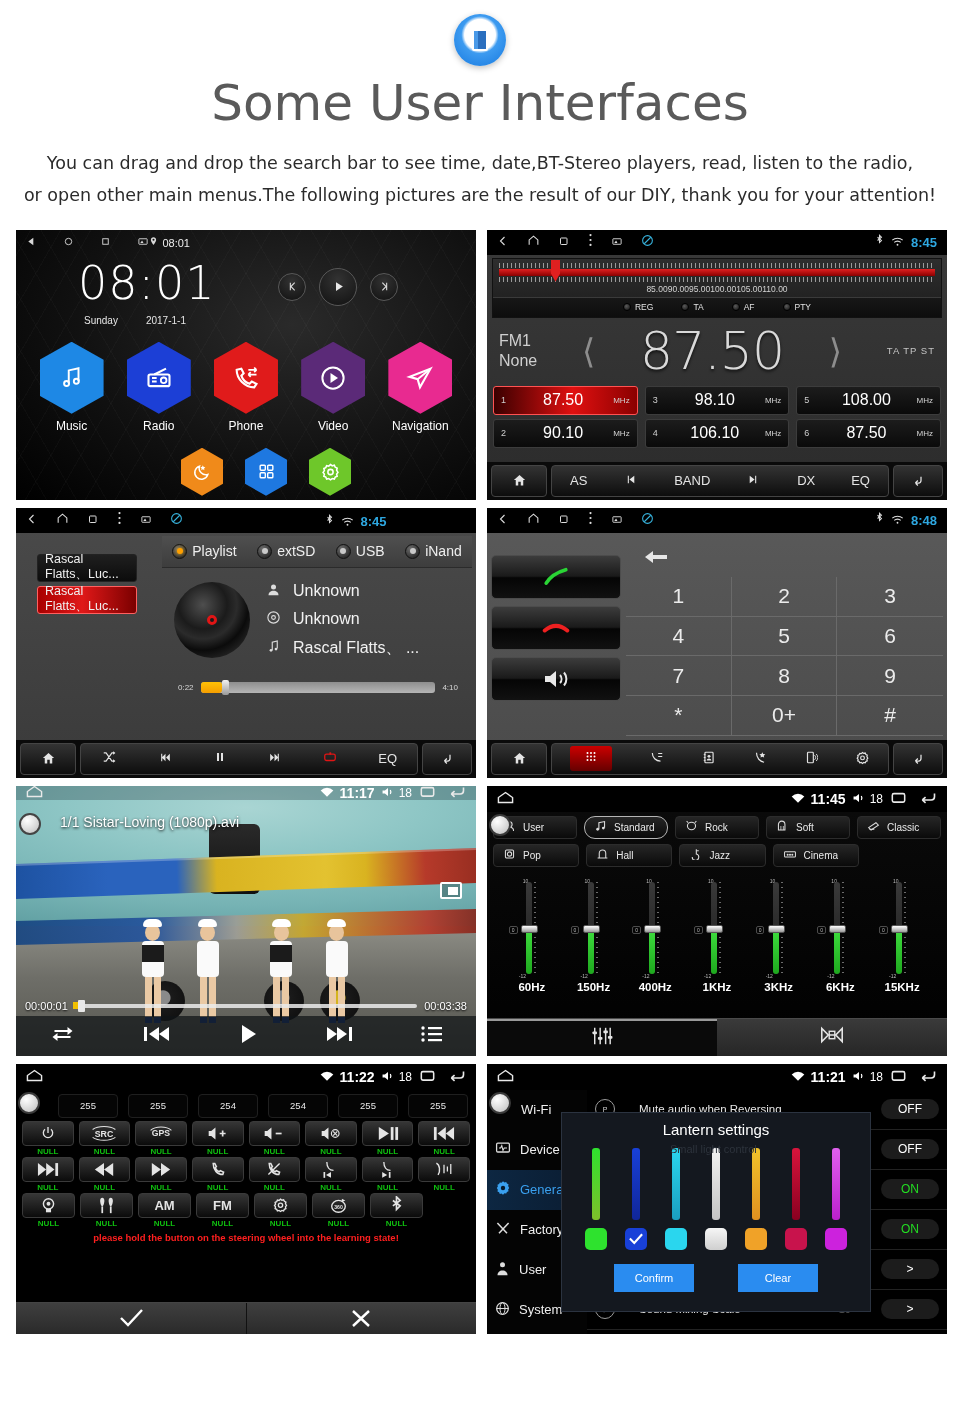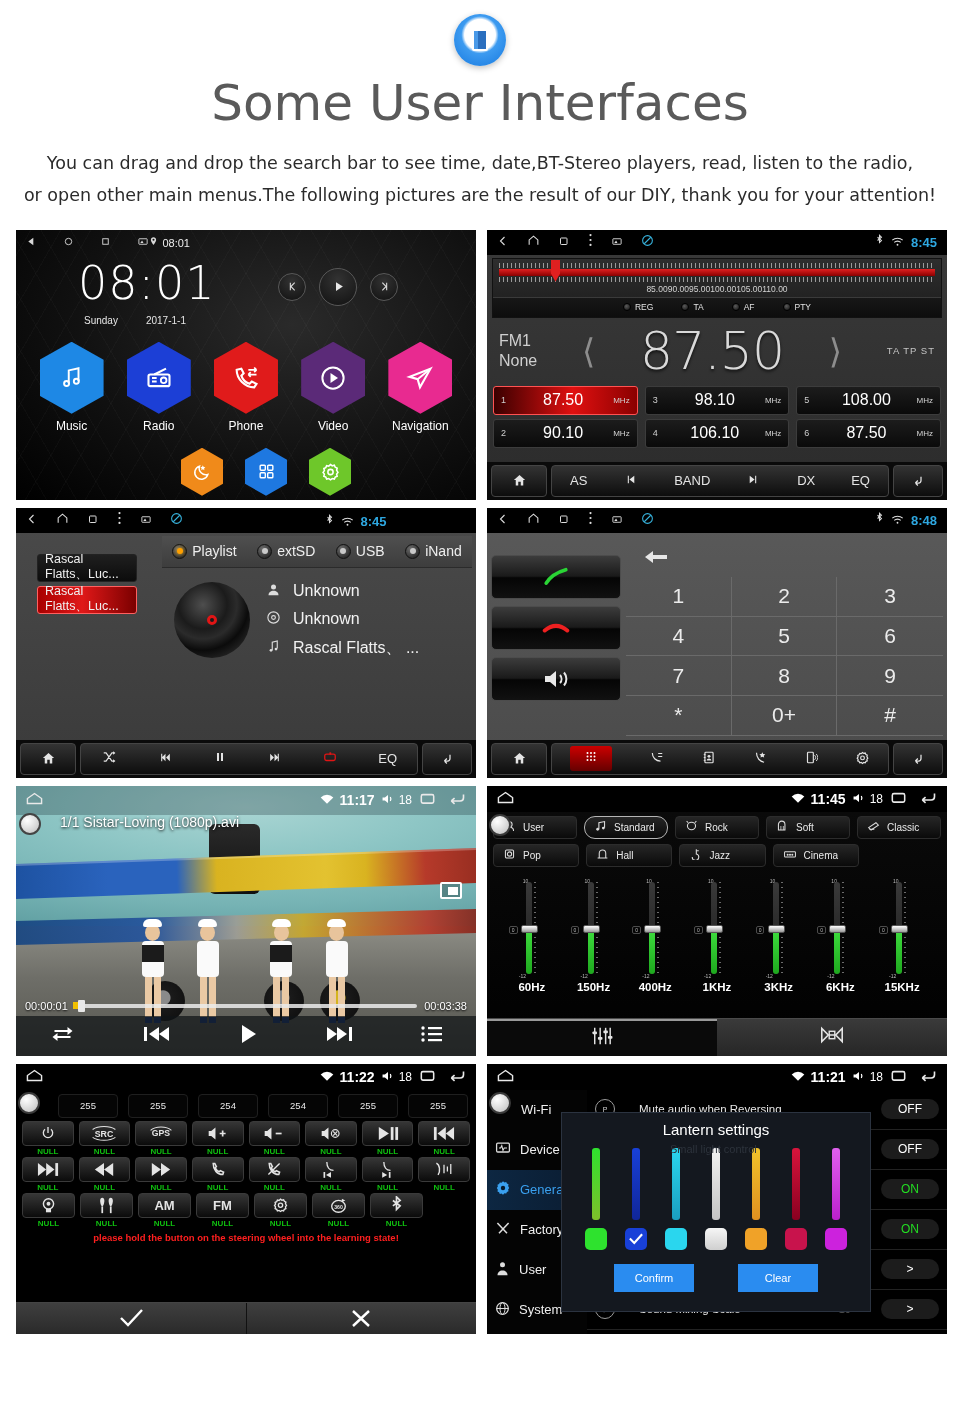--- a/index.html
+++ b/index.html
@@ -169,21 +169,21 @@
     background: radial-gradient(circle at 45% 42%, #8a8a8a 0 7px, #1a1a1a 8px, #0c0c0c 100%); bottom: 13%; }
   .video .wheel.w1 { left: 28%; } .video .wheel.w2 { left: 54%; } .video .wheel.w3 { left: 66%; background: radial-gradient(circle at 45% 42%, #d4b41e 0 7px, #1a1a1a 8px, #0c0c0c 100%);}
   .video .fig { position: absolute; bottom: 12%; width: 34px; }
   .video .fig .head { width: 15px; height: 17px; border-radius: 50%; background: #e8c49c; margin: 0 auto; position: relative;}
   .video .fig .hair { position: absolute; left: -4px; right: -4px; top: -3px; height: 22px; border-radius: 10px 10px 6px 6px; background: #9c5a2a; z-index: -1;}
   .video .fig .cap { width: 19px; height: 8px; border-radius: 9px 9px 3px 3px; background: #fff; margin: 0 auto -3px auto; position: relative; z-index: 2;}
   .video .fig .torso { width: 22px; height: 36px; margin: 0 auto; background: #fafafa; border-radius: 4px; }
   .video .fig .torso.dark { background: linear-gradient(180deg,#fafafa 0 10%, #1b1b1b 10% 58%, #fafafa 58% 100%); }
   .video .fig .legs { width: 16px; height: 40px; margin: 0 auto; background: linear-gradient(90deg,#eac9a4 46%, transparent 46% 54%, #eac9a4 54%); }
   .video .fig .shoe { width: 16px; height: 6px; margin: 0 auto; background: linear-gradient(90deg,#1c3d8a 45%, transparent 45% 55%, #1c3d8a 55%); }
-  .video .vsb { position: absolute; top: 0; left: 0; right: 0; height: 29px; background: rgba(20,40,45,.28);
+  .video .vsb { position: absolute; top: 0; left: 0; right: 0; height: 14px; background: rgba(20,40,45,.28);
     display: flex; align-items: center; padding: 0 10px; z-index: 6; }
   .video .title { position: absolute; top: 28px; left: 44px; color: #fff; font-size: 14px; text-shadow: 0 1px 3px #000; z-index: 6;}
   .video .orb { position: absolute; left: 3px; top: 27px; width: 22px; height: 22px; border-radius: 50%;
     background: radial-gradient(circle at 35% 30%,#fff,#bdbdbd); border: 2px solid #444; z-index: 7;}
   .video .pip { position: absolute; right: 14px; top: 96px; width: 22px; height: 17px; border: 2px solid #fff; border-radius: 2px; z-index: 6;
     background: rgba(0,0,0,.25); }
   .video .pip i { position: absolute; right: 2px; bottom: 2px; width: 10px; height: 8px; background: #fff; display: block;}
   .video .vprog { position: absolute; left: 0; right: 0; bottom: 44px; display: flex; align-items: center; gap: 7px; padding: 0 9px; z-index: 6;}
   .video .vprog .t { color: #fff; font-size: 11px; text-shadow: 0 1px 2px #000;}
   .video .vprog .track { flex: 1; height: 4px; background: rgba(235,235,235,.85); border-radius: 2px; position: relative;}
@@ -656,20 +656,28 @@
             <div class="row">
                 <span><svg width="15" height="15" viewBox="0 0 24 24">
                     <path fill="none" stroke="#ddd" stroke-width="1.8" d="M10 18V5l8-2v12"></path>
                     <circle cx="8" cy="18" r="2.2" fill="#ddd"></circle>
                     <circle cx="16" cy="16" r="2.2" fill="#ddd"></circle>
                   </svg></span>
                 <span>Rascal Flatts、 ...</span>
               </div>
           </div>
         </div>
+        <div class="prog">
+          <span class="t">0:22</span>
+          <div class="track">
+              <div class="fill"></div>
+              <div class="th"></div>
+            </div>
+          <span class="t">4:10</span>
+        </div>
       </div>
     </div>
 
     <div class="btm">
       <div class="k home-k">
           <svg width="15" height="15" viewBox="0 0 24 24">
             <path fill="#e4e4e4" d="M12 3l9 8h-3v9h-4v-6h-4v6H6v-9H3z"></path>
           </svg>
         </div>
       <div class="k mid">

